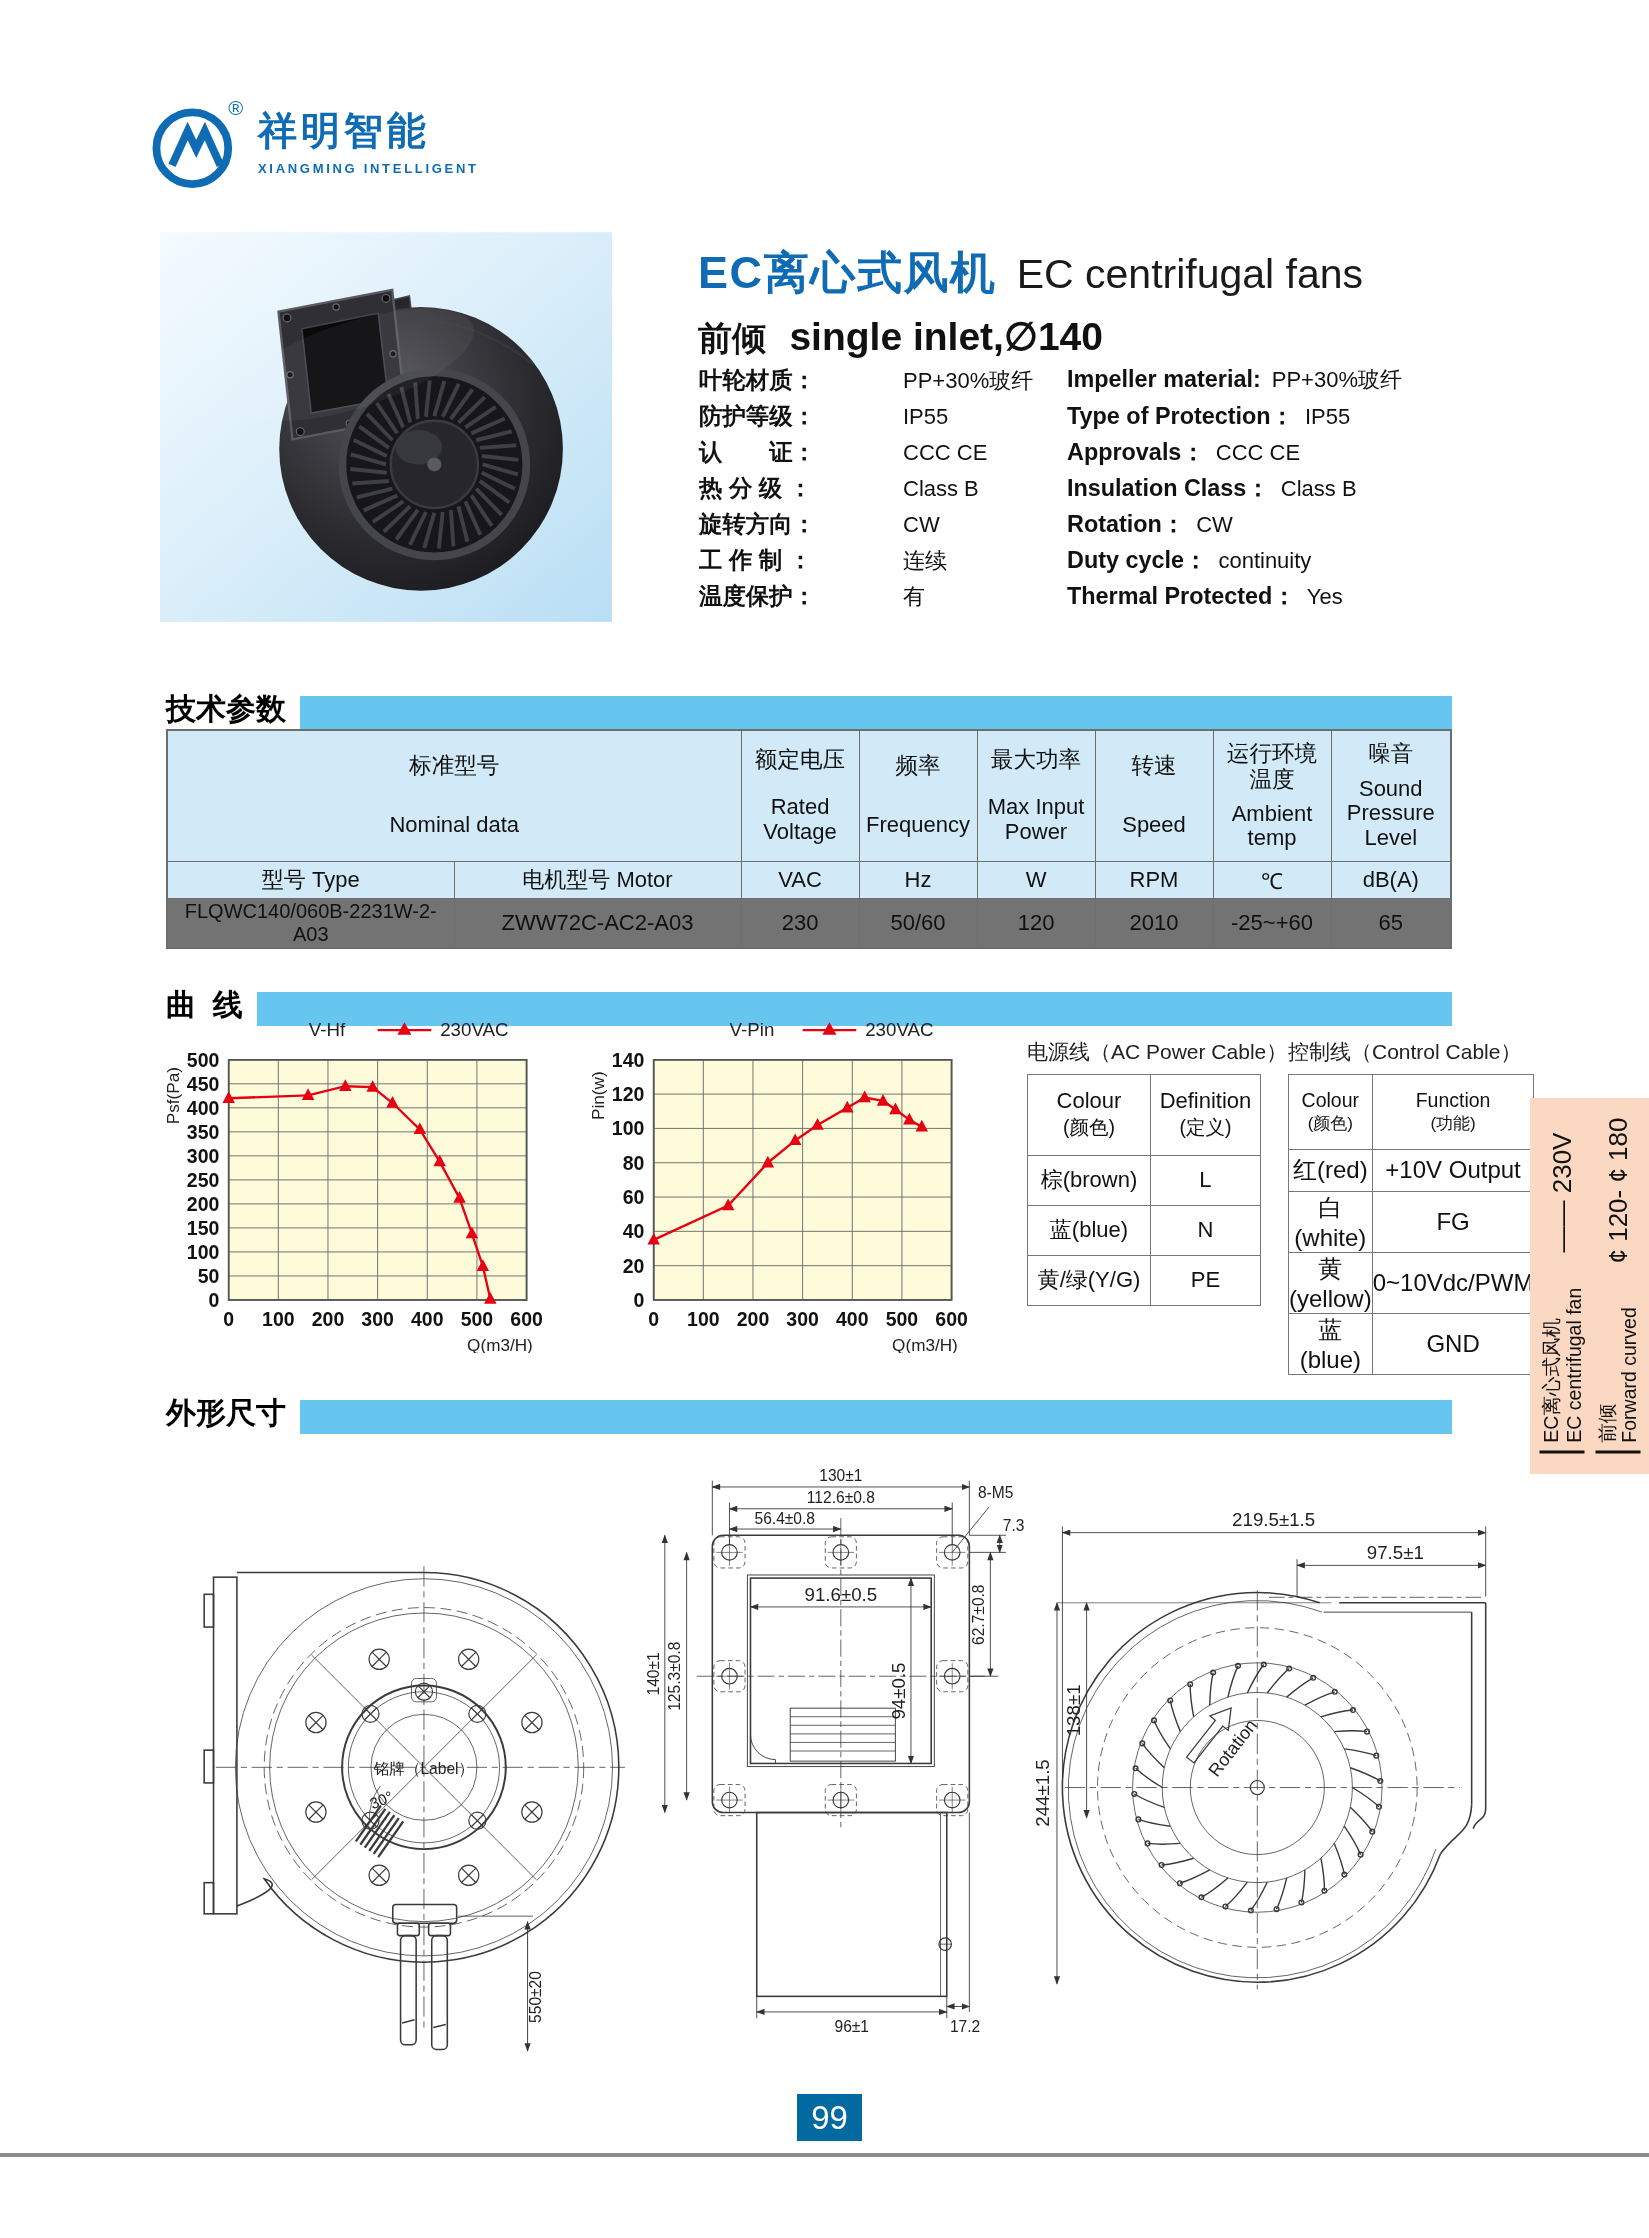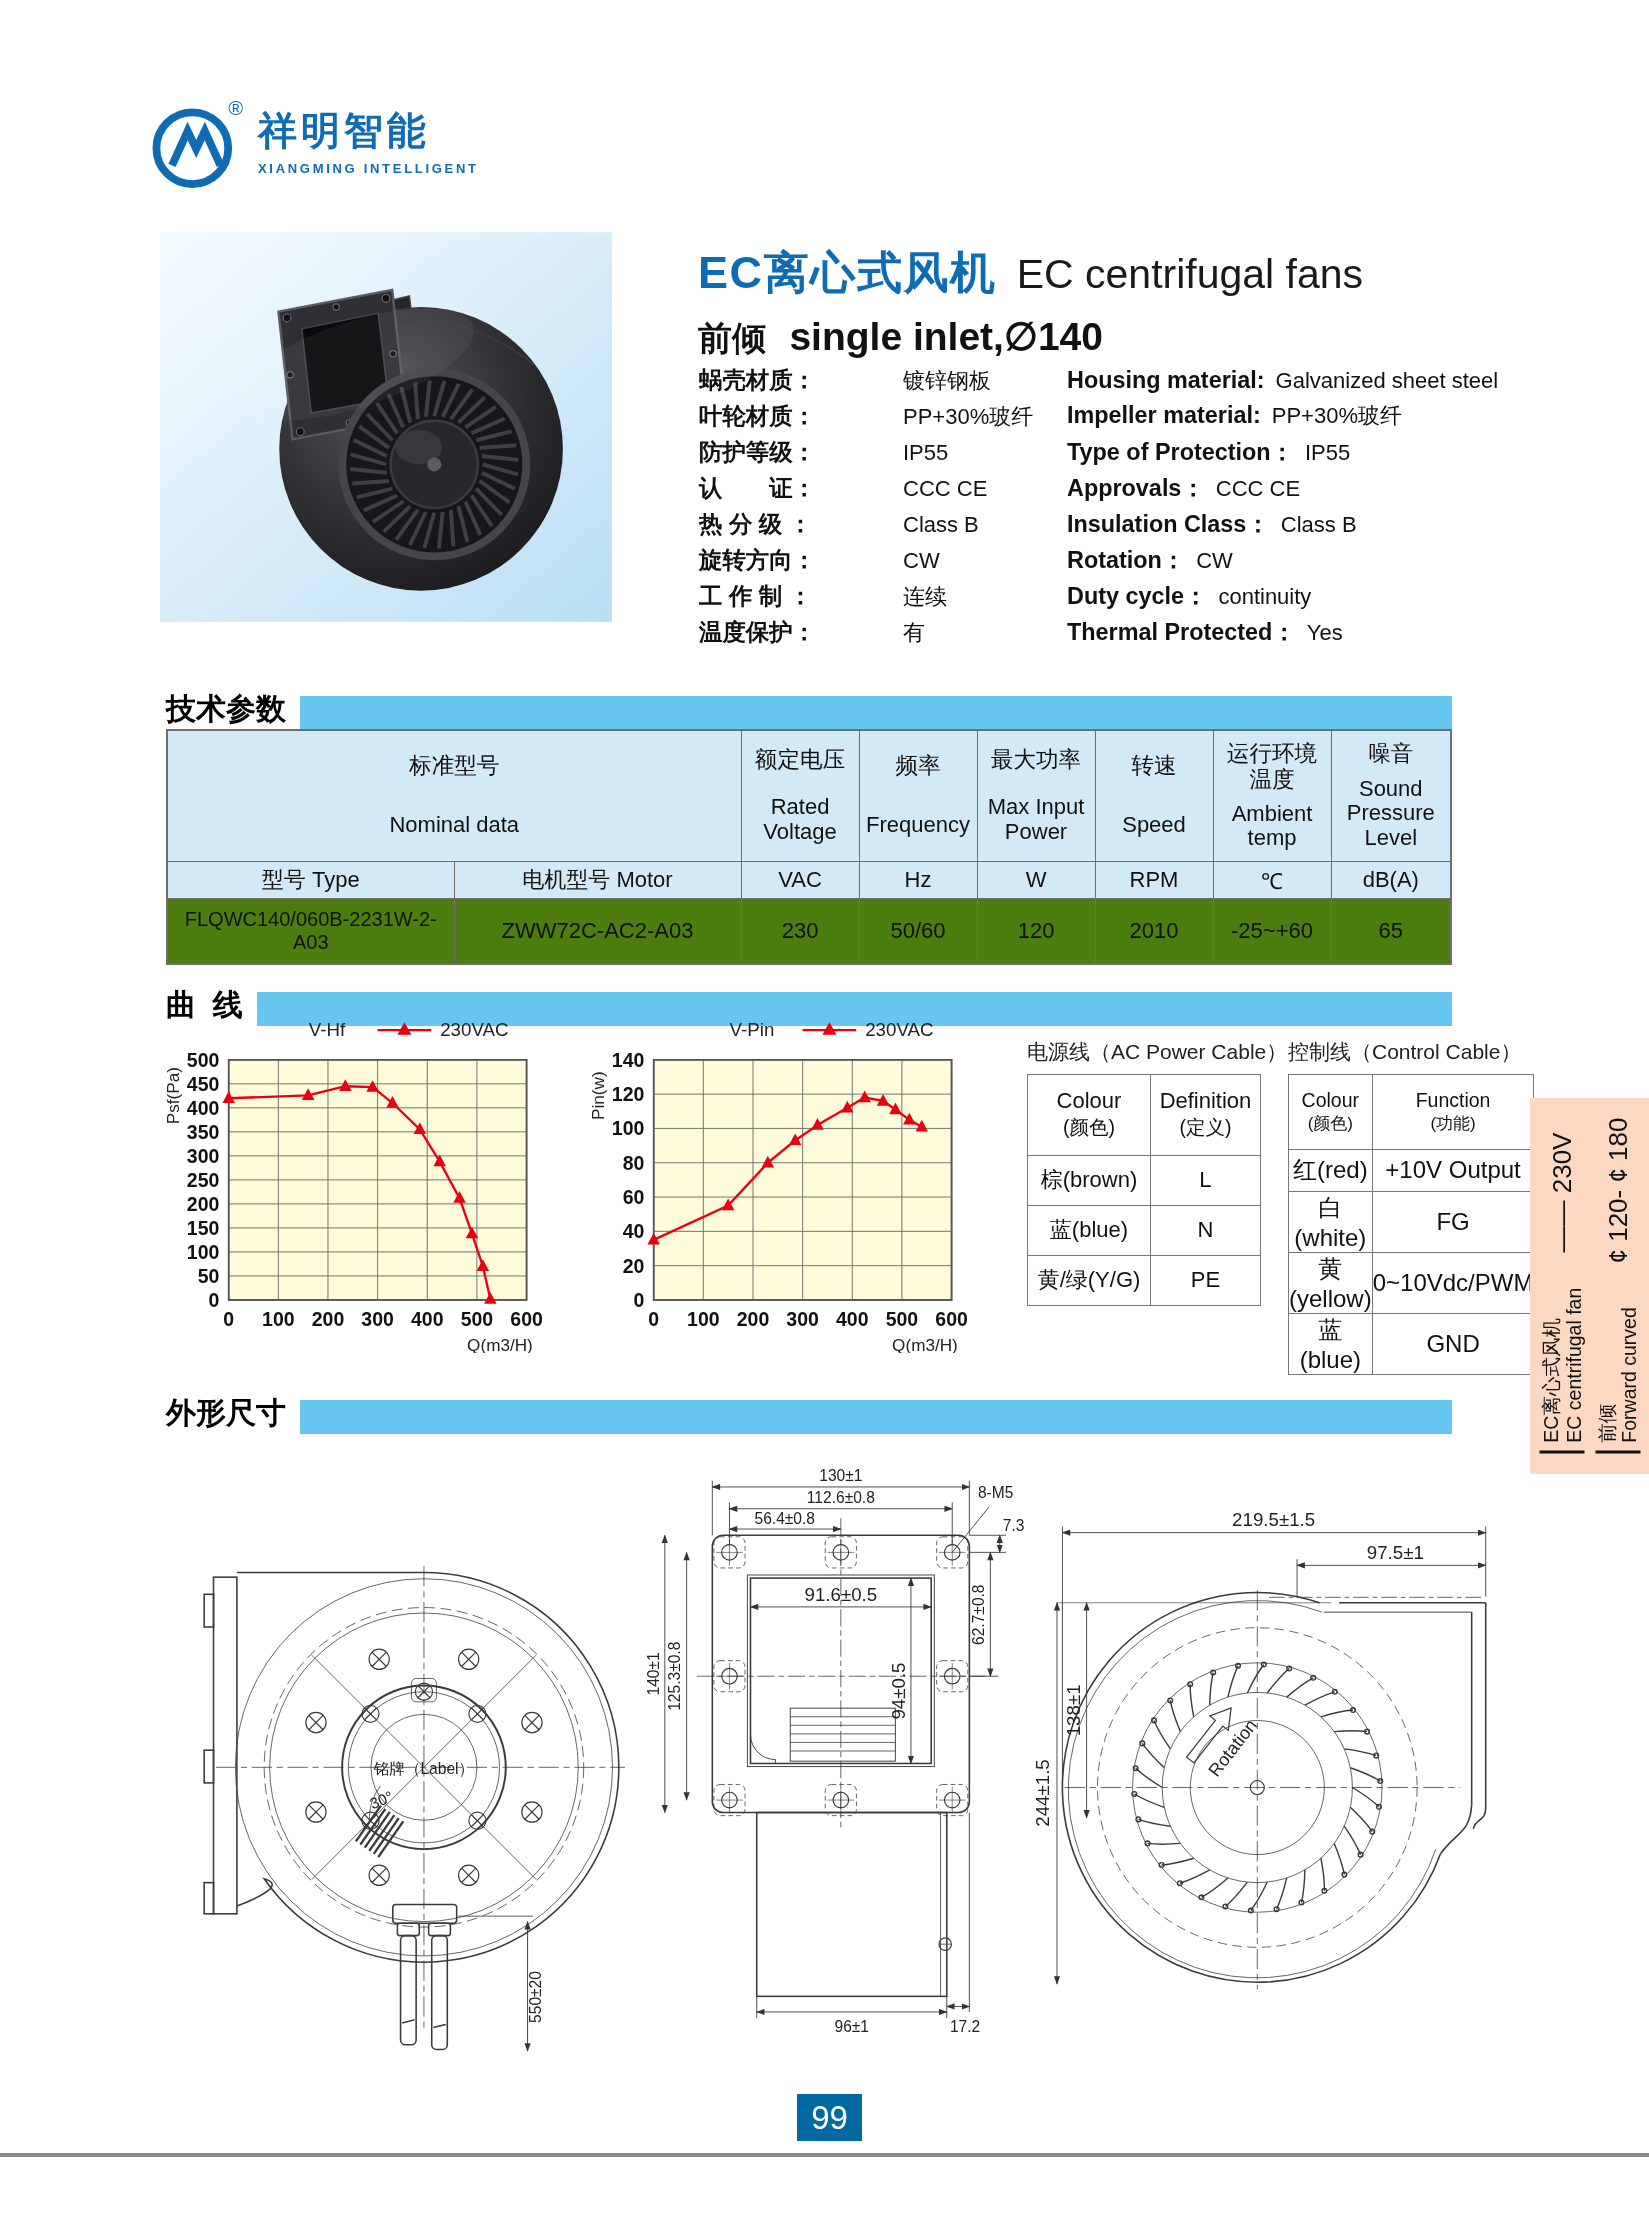--- a/index.html
+++ b/index.html
@@ -37,21 +37,21 @@
   .sec{position:absolute;left:166px;display:flex;align-items:flex-end;gap:14px;width:1286px;margin-top:12px;}
   .sec .t{font-size:30px;font-weight:bold;color:#000;white-space:pre;}
   .sec .bar{height:34px;background:#67c6f0;flex:1;}
 
   
   table.tech{position:absolute;left:166px;top:729px;width:1286px;border-collapse:collapse;table-layout:fixed;}
   table.tech td{border:1.6px solid #6e6e6e;text-align:center;vertical-align:middle;}
   table.tech .hd{background:#d2eaf8;}
   table.tech .r1{height:131px;}
   table.tech .r2{height:37px;font-size:22px;}
-  table.tech .r3{height:66px;font-size:22px;background:#4d7c0f;}
+  table.tech .r3{height:50px;font-size:22px;background:#737373;}
   .cellstack{display:flex;flex-direction:column;justify-content:space-around;height:125px;align-items:center;padding:3.1px 1.6px;}
   .cz{font-size:22.6px;line-height:1.15;}
   .ce{font-size:22px;line-height:1.12;}
   table.tech{border:2.3px solid #6e6e6e;}
 
   
   .chart{position:absolute;}
   .chart svg{display:block;}
 
   
@@ -183,30 +183,20 @@
     <span class="t-zh">EC离心式风机</span>
     <span class="t-en">EC centrifugal fans</span>
   </div>
   <div class="t-row2">
     <span class="t-sub-zh">前倾</span>
     <span class="t-sub-en">single inlet,∅140</span>
   </div>
 </div>
 
 <div class="spec-list">
-  <div class="spec-row">
-    <div class="spec-zh">
-      <span class="lbl s-zl">蜗壳材质：</span>
-      <span class="val s-zv">镀锌钢板</span>
-    </div>
-    <div class="spec-en">
-      <span class="lbl s-el">Housing material:</span>
-      <span class="val s-ev">Galvanized sheet steel</span>
-    </div>
-  </div>
 
   <div class="spec-row">
     <div class="spec-zh">
       <span class="lbl s-zl">叶轮材质：</span>
       <span class="val s-zv">PP+30%玻纤</span>
     </div>
     <div class="spec-en">
       <span class="lbl s-el">Impeller material:</span>
       <span class="val s-ev">PP+30%玻纤</span>
     </div>

